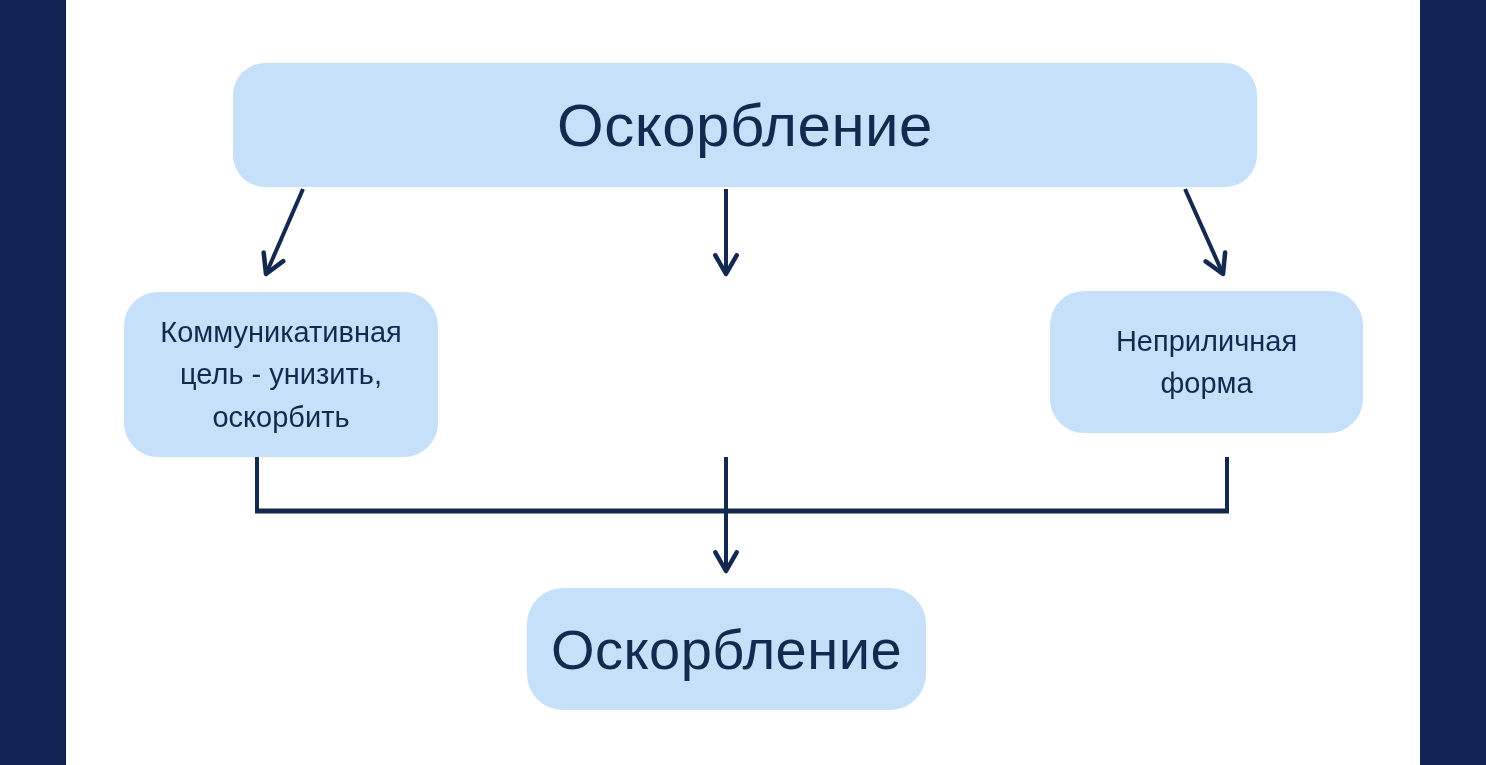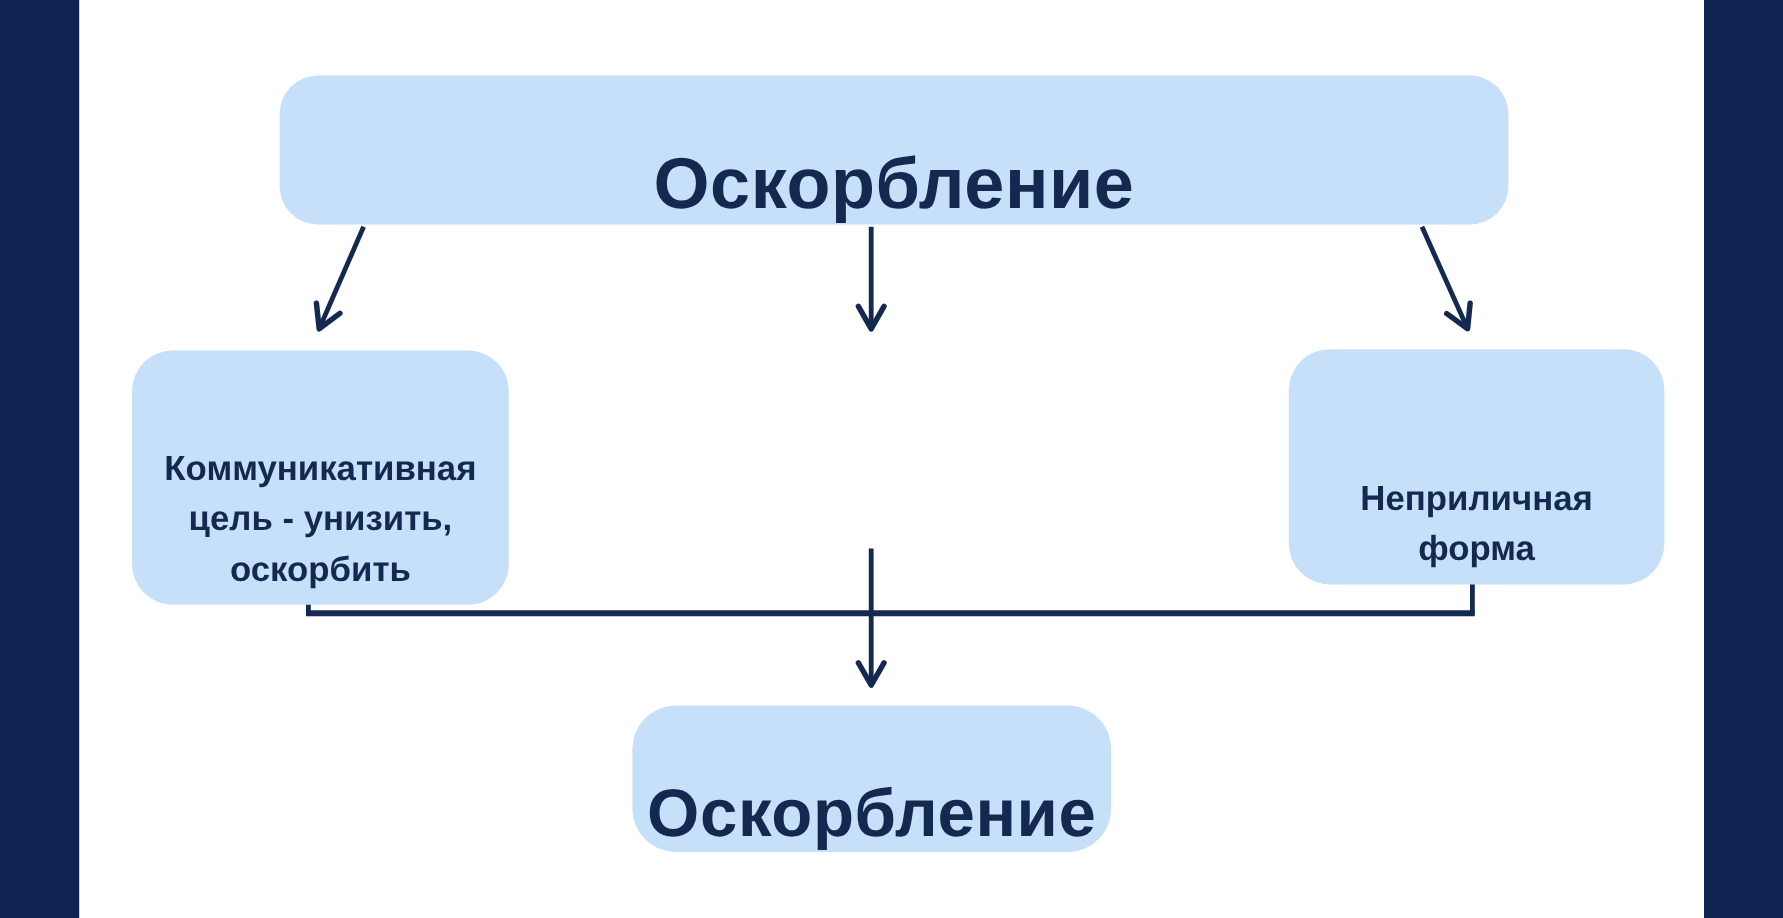--- a/index.html
+++ b/index.html
@@ -31,40 +31,40 @@
   svg.connectors {
     position: absolute; left: 0; top: 0;
     width: 1486px; height: 765px;
     z-index: 1;
   }
 
   .node {
     position: absolute;
     background: var(--node-fill);
     color: var(--node-text);
-    display: flex; align-items: flex-end; justify-content: center;
+    display: flex; align-items: center; justify-content: center;
     text-align: center;
-    font-weight: 700;
+    font-weight: 400;
     z-index: 2;
   }
   .node-label { white-space: pre-line; }
 
   .node.root {
     left: 233px; top: 63px; width: 1024px; height: 124px;
     border-radius: 32px;
     font-size: 60px; letter-spacing: 0.5px;
   }
   .node.criterion {
     border-radius: 34px;
     font-size: 29px; line-height: 1.45;
     padding: 8px 14px;
   }
-  .node.criterion.c1 { left: 110px;  top: 292px; width: 314px; height: 212px; }
+  .node.criterion.c1 { left: 124px;  top: 292px; width: 314px; height: 165px; }
   .node.criterion.c2 { left: 568px;  top: 291px; width: 316px; height: 166px; }
-  .node.criterion.c3 { left: 1050px; top: 291px; width: 313px; height: 196px; margin-left: 24px; }
+  .node.criterion.c3 { left: 1050px; top: 291px; width: 313px; height: 142px; }
   .node.result {
     left: 527px; top: 588px; width: 399px; height: 122px;
     border-radius: 36px;
     font-size: 56px; letter-spacing: 0.5px;
   }
 </style>
 </head>
 <body>
 
 <div class="canvas">

